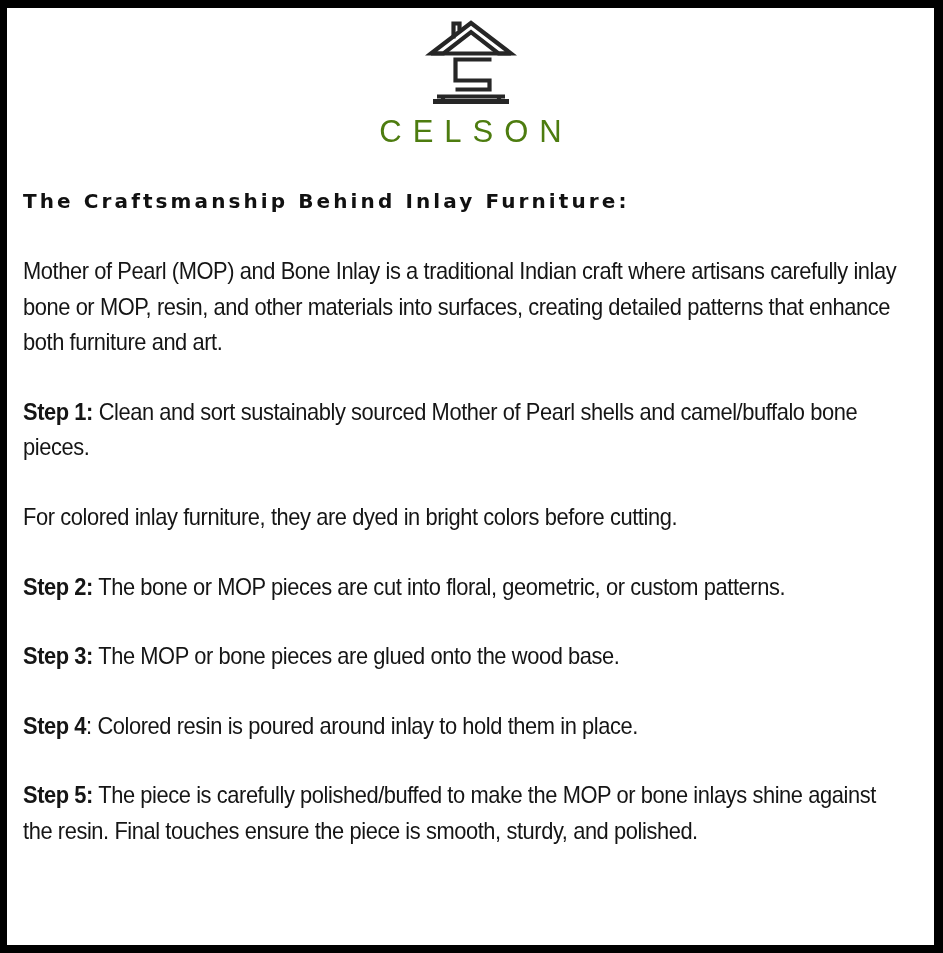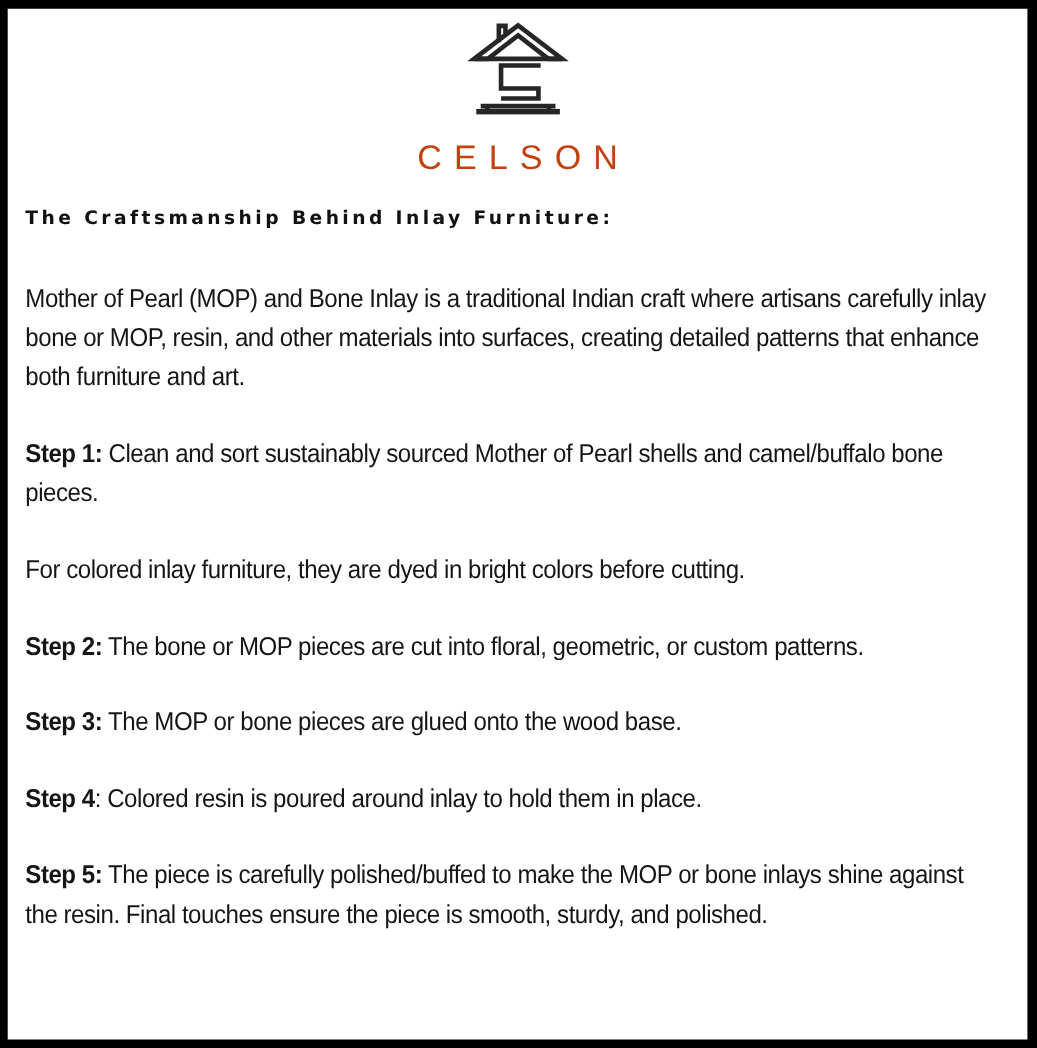--- a/index.html
+++ b/index.html
@@ -35,36 +35,36 @@
     padding-top: 8px;
   }
   .logo-mark {
     display: block;
     margin: 0 auto;
     width: 92px;
     height: 96px;
   }
   .brand-name {
     display: block;
-    margin-top: 16px;
+    margin-top: 4px;
     font-family: "Liberation Sans", sans-serif;
     font-size: 31px;
     font-weight: 400;
     letter-spacing: 11px;
     text-indent: 11px;
-    color: #c2410c;
+    color: #4d7c0f;
     line-height: 1;
   }
 
   
   .headline {
     margin: 0;
     padding: 0 0 0 7px;
     font-family: "DejaVu Sans", sans-serif;
-    font-size: 17px;
+    font-size: 20px;
     font-weight: 700;
     letter-spacing: 3.1px;
     color: #111111;
     line-height: 1.1;
     position: absolute;
     top: 182px;
     left: 9px;
     white-space: nowrap;
     text-align: right;
   }

